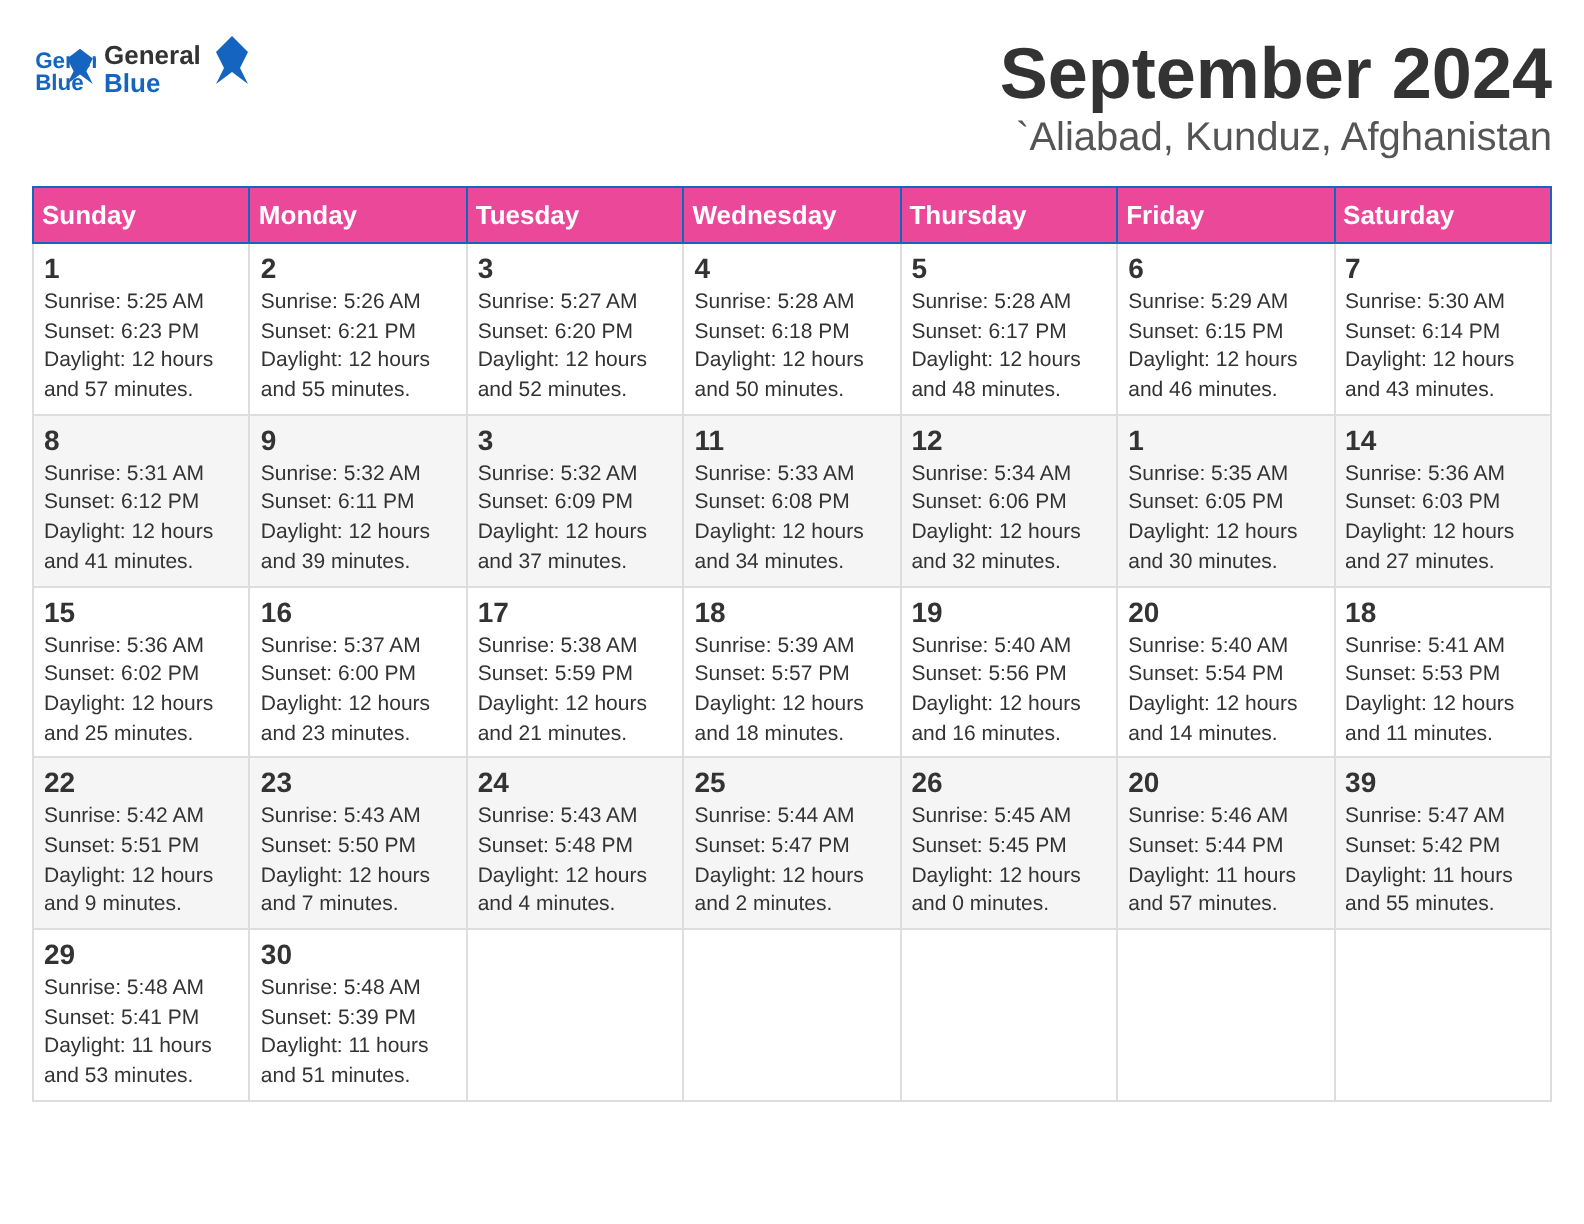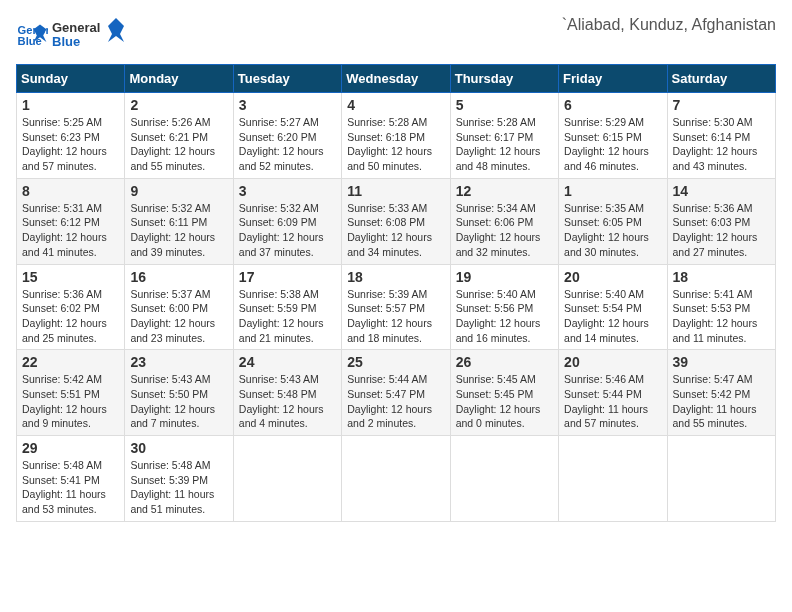--- a/index.html
+++ b/index.html
@@ -27,30 +27,30 @@
     }
     .title-block {
       text-align: right;
     }
     .calendar-title {
       font-size: 36px;
       font-weight: bold;
       color: #333;
     }
     .calendar-subtitle {
-      font-size: 16px;
+      font-size: 20px;
       color: #555;
     }
     table {
       width: 100%;
       border-collapse: collapse;
       font-size: 11px;
     }
     thead tr th {
-      background-color: #0c4a6e;
+      background-color: #ec4899;
       color: #fff;
       padding: 6px 4px;
       text-align: left;
       font-size: 13px;
       font-weight: bold;
       border: 1px solid #1565c0;
     }
     tbody tr td {
       vertical-align: top;
       padding: 4px 5px;
@@ -89,20 +89,21 @@
     </svg>
     <div style="display:flex; flex-direction:column; align-items:flex-start;">
       <svg width="72" height="36" viewBox="0 0 72 36">
         <text x="0" y="16" font-size="13" font-weight="bold" fill="#333" font-family="Arial">General</text>
         <text x="0" y="30" font-size="13" font-weight="bold" fill="#1565c0" font-family="Arial">Blue</text>
         <polygon points="64,2 72,10 68,18 72,26 64,20 56,26 60,18 56,10" fill="#1565c0"></polygon>
       </svg>
     </div>
   </div>
   <div class="title-block">
+    <div class="calendar-title">September 2024</div>
     <div class="calendar-subtitle">`Aliabad, Kunduz, Afghanistan</div>
   </div>
 </div>
 
 <table>
   <thead>
     <tr id="header-row">
         <th>Sunday</th>
         <th>Monday</th>
         <th>Tuesday</th>

